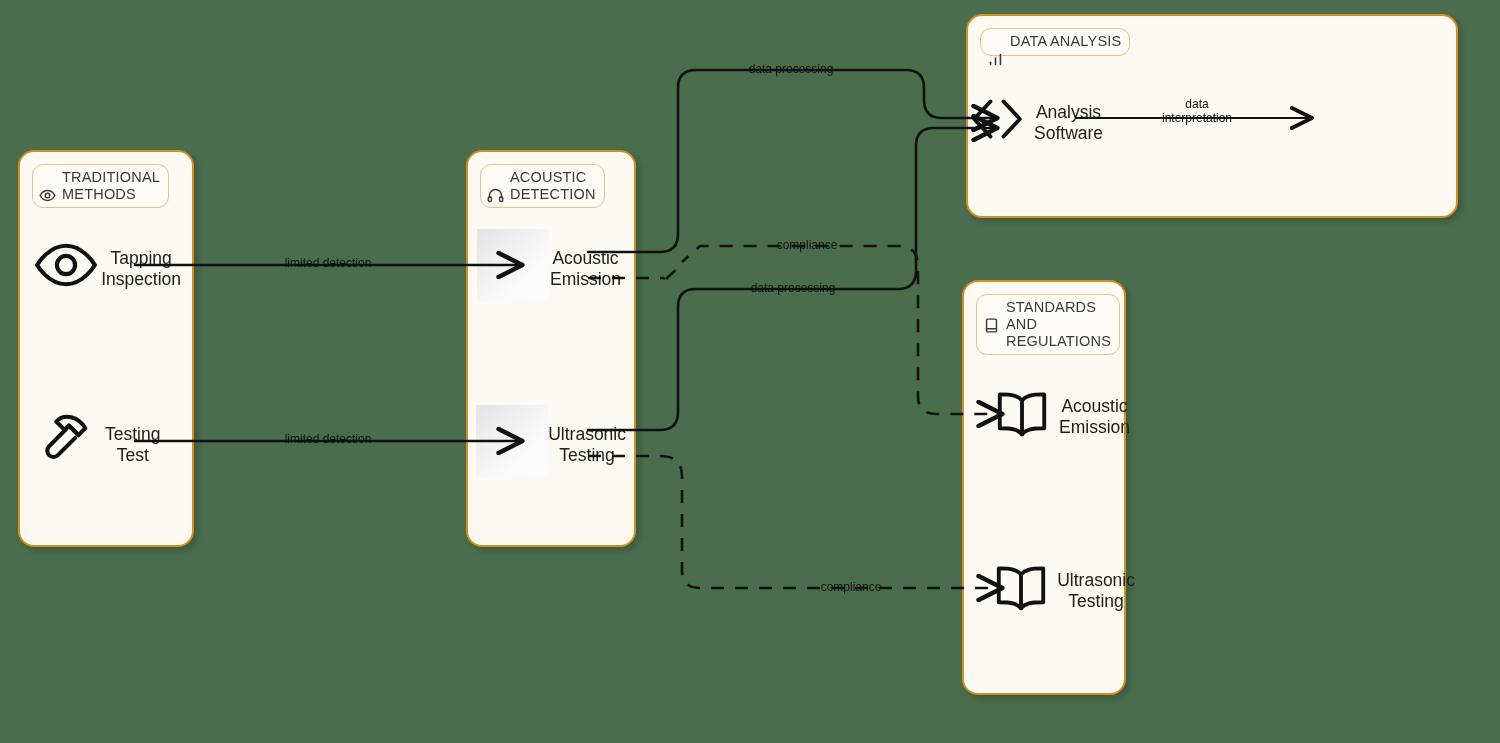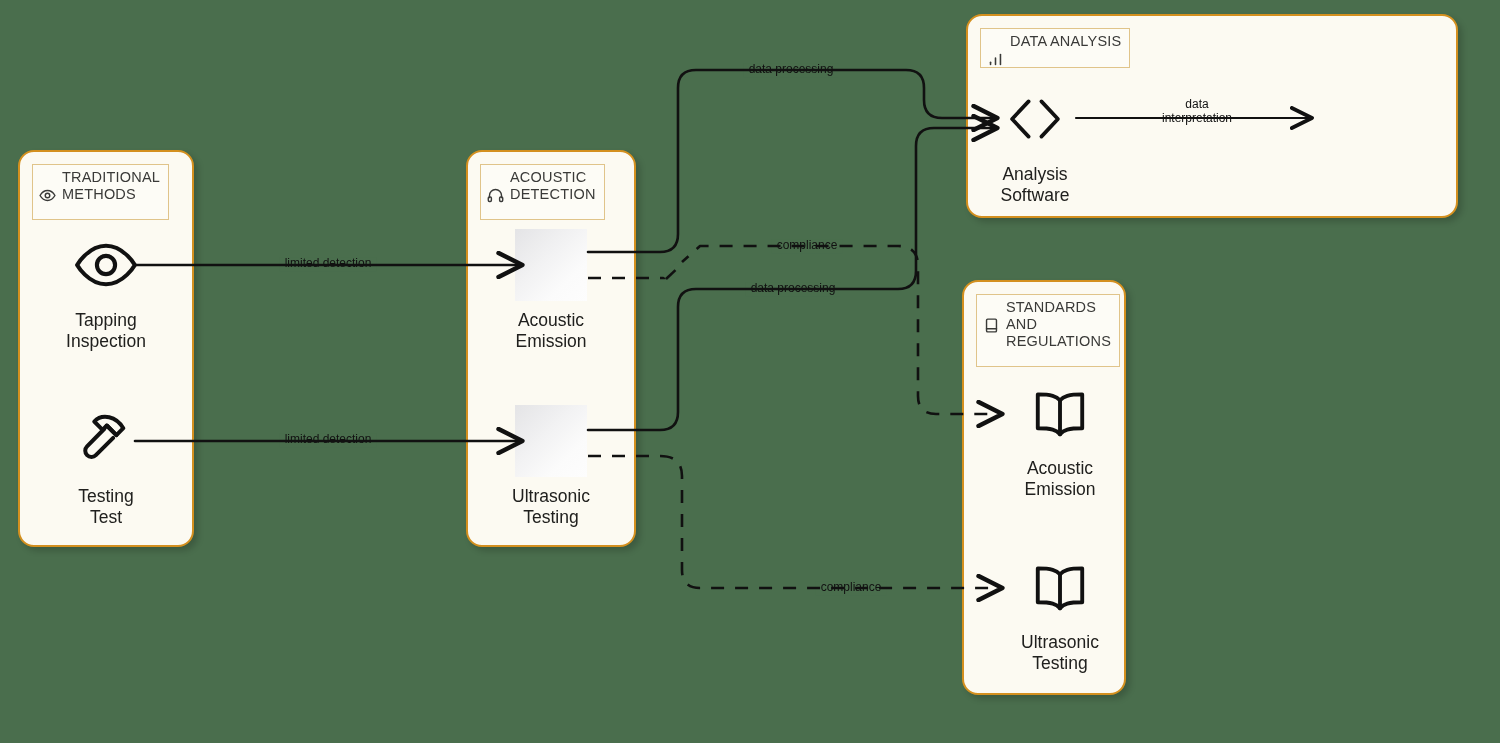--- a/index.html
+++ b/index.html
@@ -29,41 +29,40 @@
     background: #fcfaf2;
     border: 2px solid #d4901f;
     border-radius: 16px;
     box-shadow: 4px 4px 6px rgba(0,0,0,0.18);
     box-sizing: border-box;
   }
   .panel-badge {
     position: absolute;
     background: #fdfcf6;
     border: 1px solid #e0c48a;
-    border-radius: 0;
-    padding: 4px 8px 16px 6px;
+    border-radius: 11px;
+    padding: 4px 8px 4px 6px;
     display: flex;
     align-items: flex-start;
     gap: 6px;
     font-size: 14.5px;
     color: #3a3a38;
     letter-spacing: 0.2px;
     line-height: 1.18;
     white-space: pre-line;
   }
   .panel-badge .badge-icon {
     flex: 0 0 auto;
     width: 17px;
     height: 17px;
     margin-top: 1px;
   }
   .node {
     position: absolute;
     display: flex;
-    flex-direction: column;
     align-items: center;
     width: 150px;
     text-align: center;
   }
   .node .node-icon {
     width: 74px;
     height: 74px;
     display: flex;
     align-items: center;
     justify-content: center;

